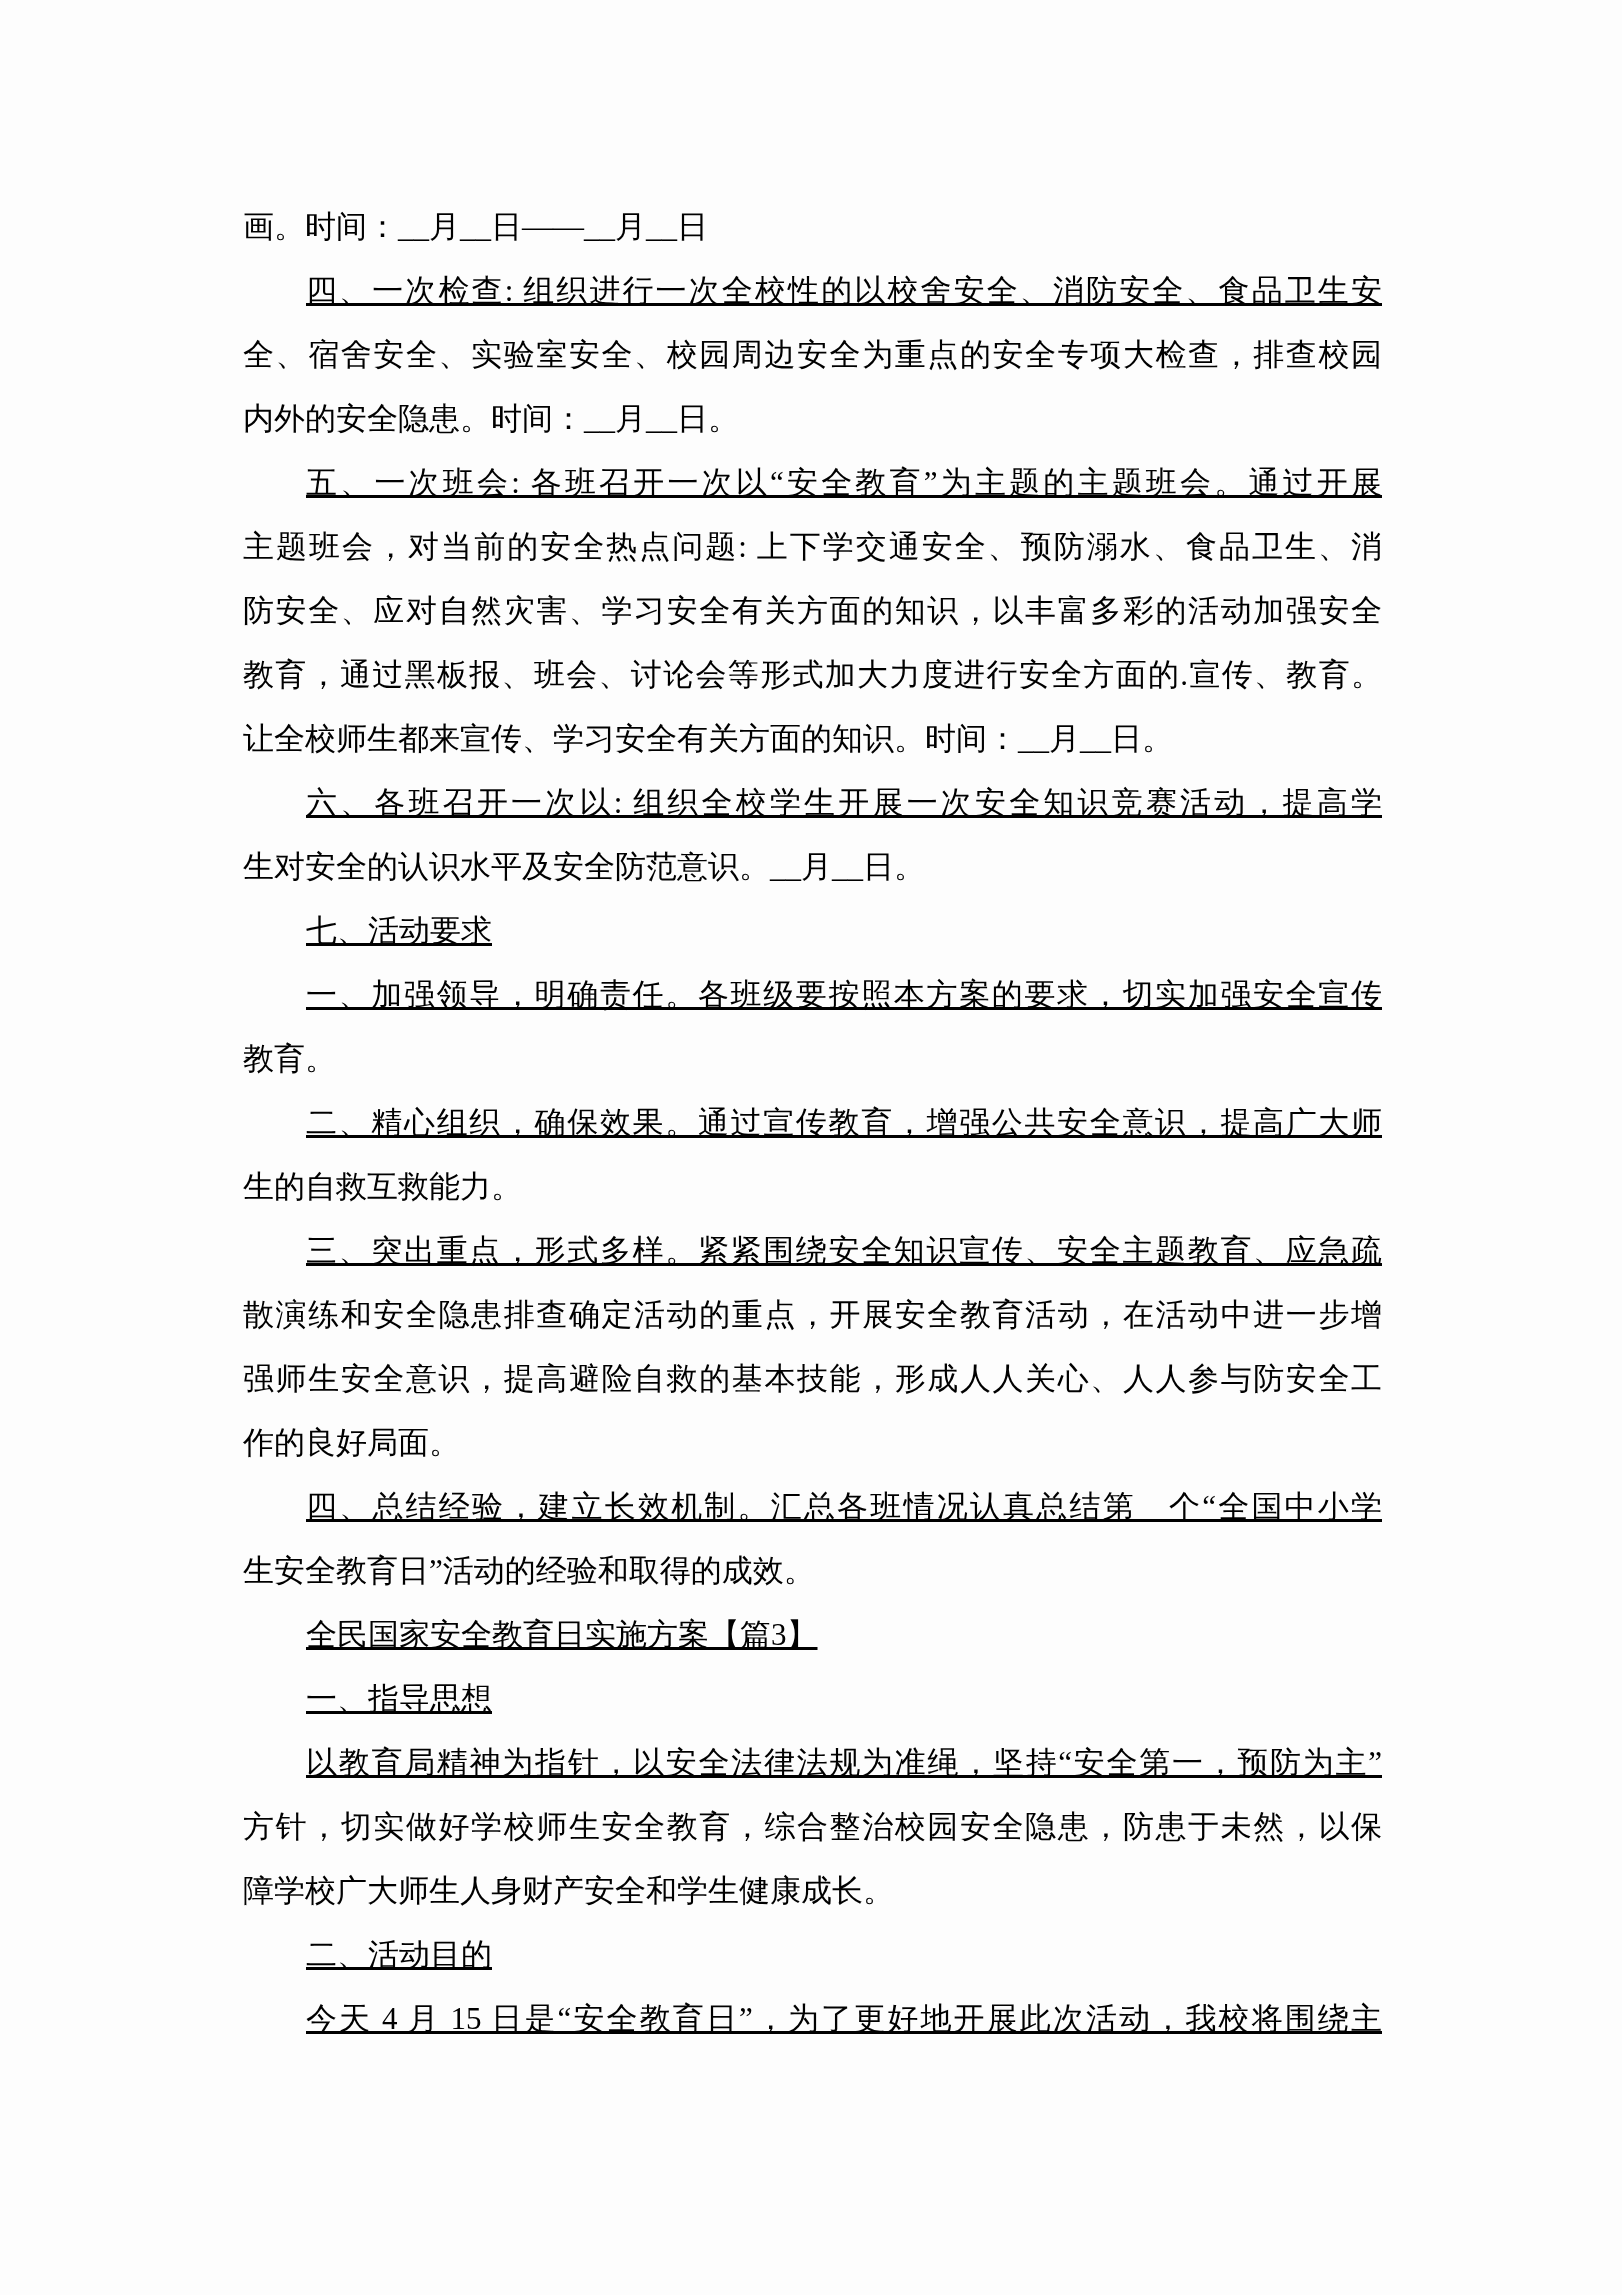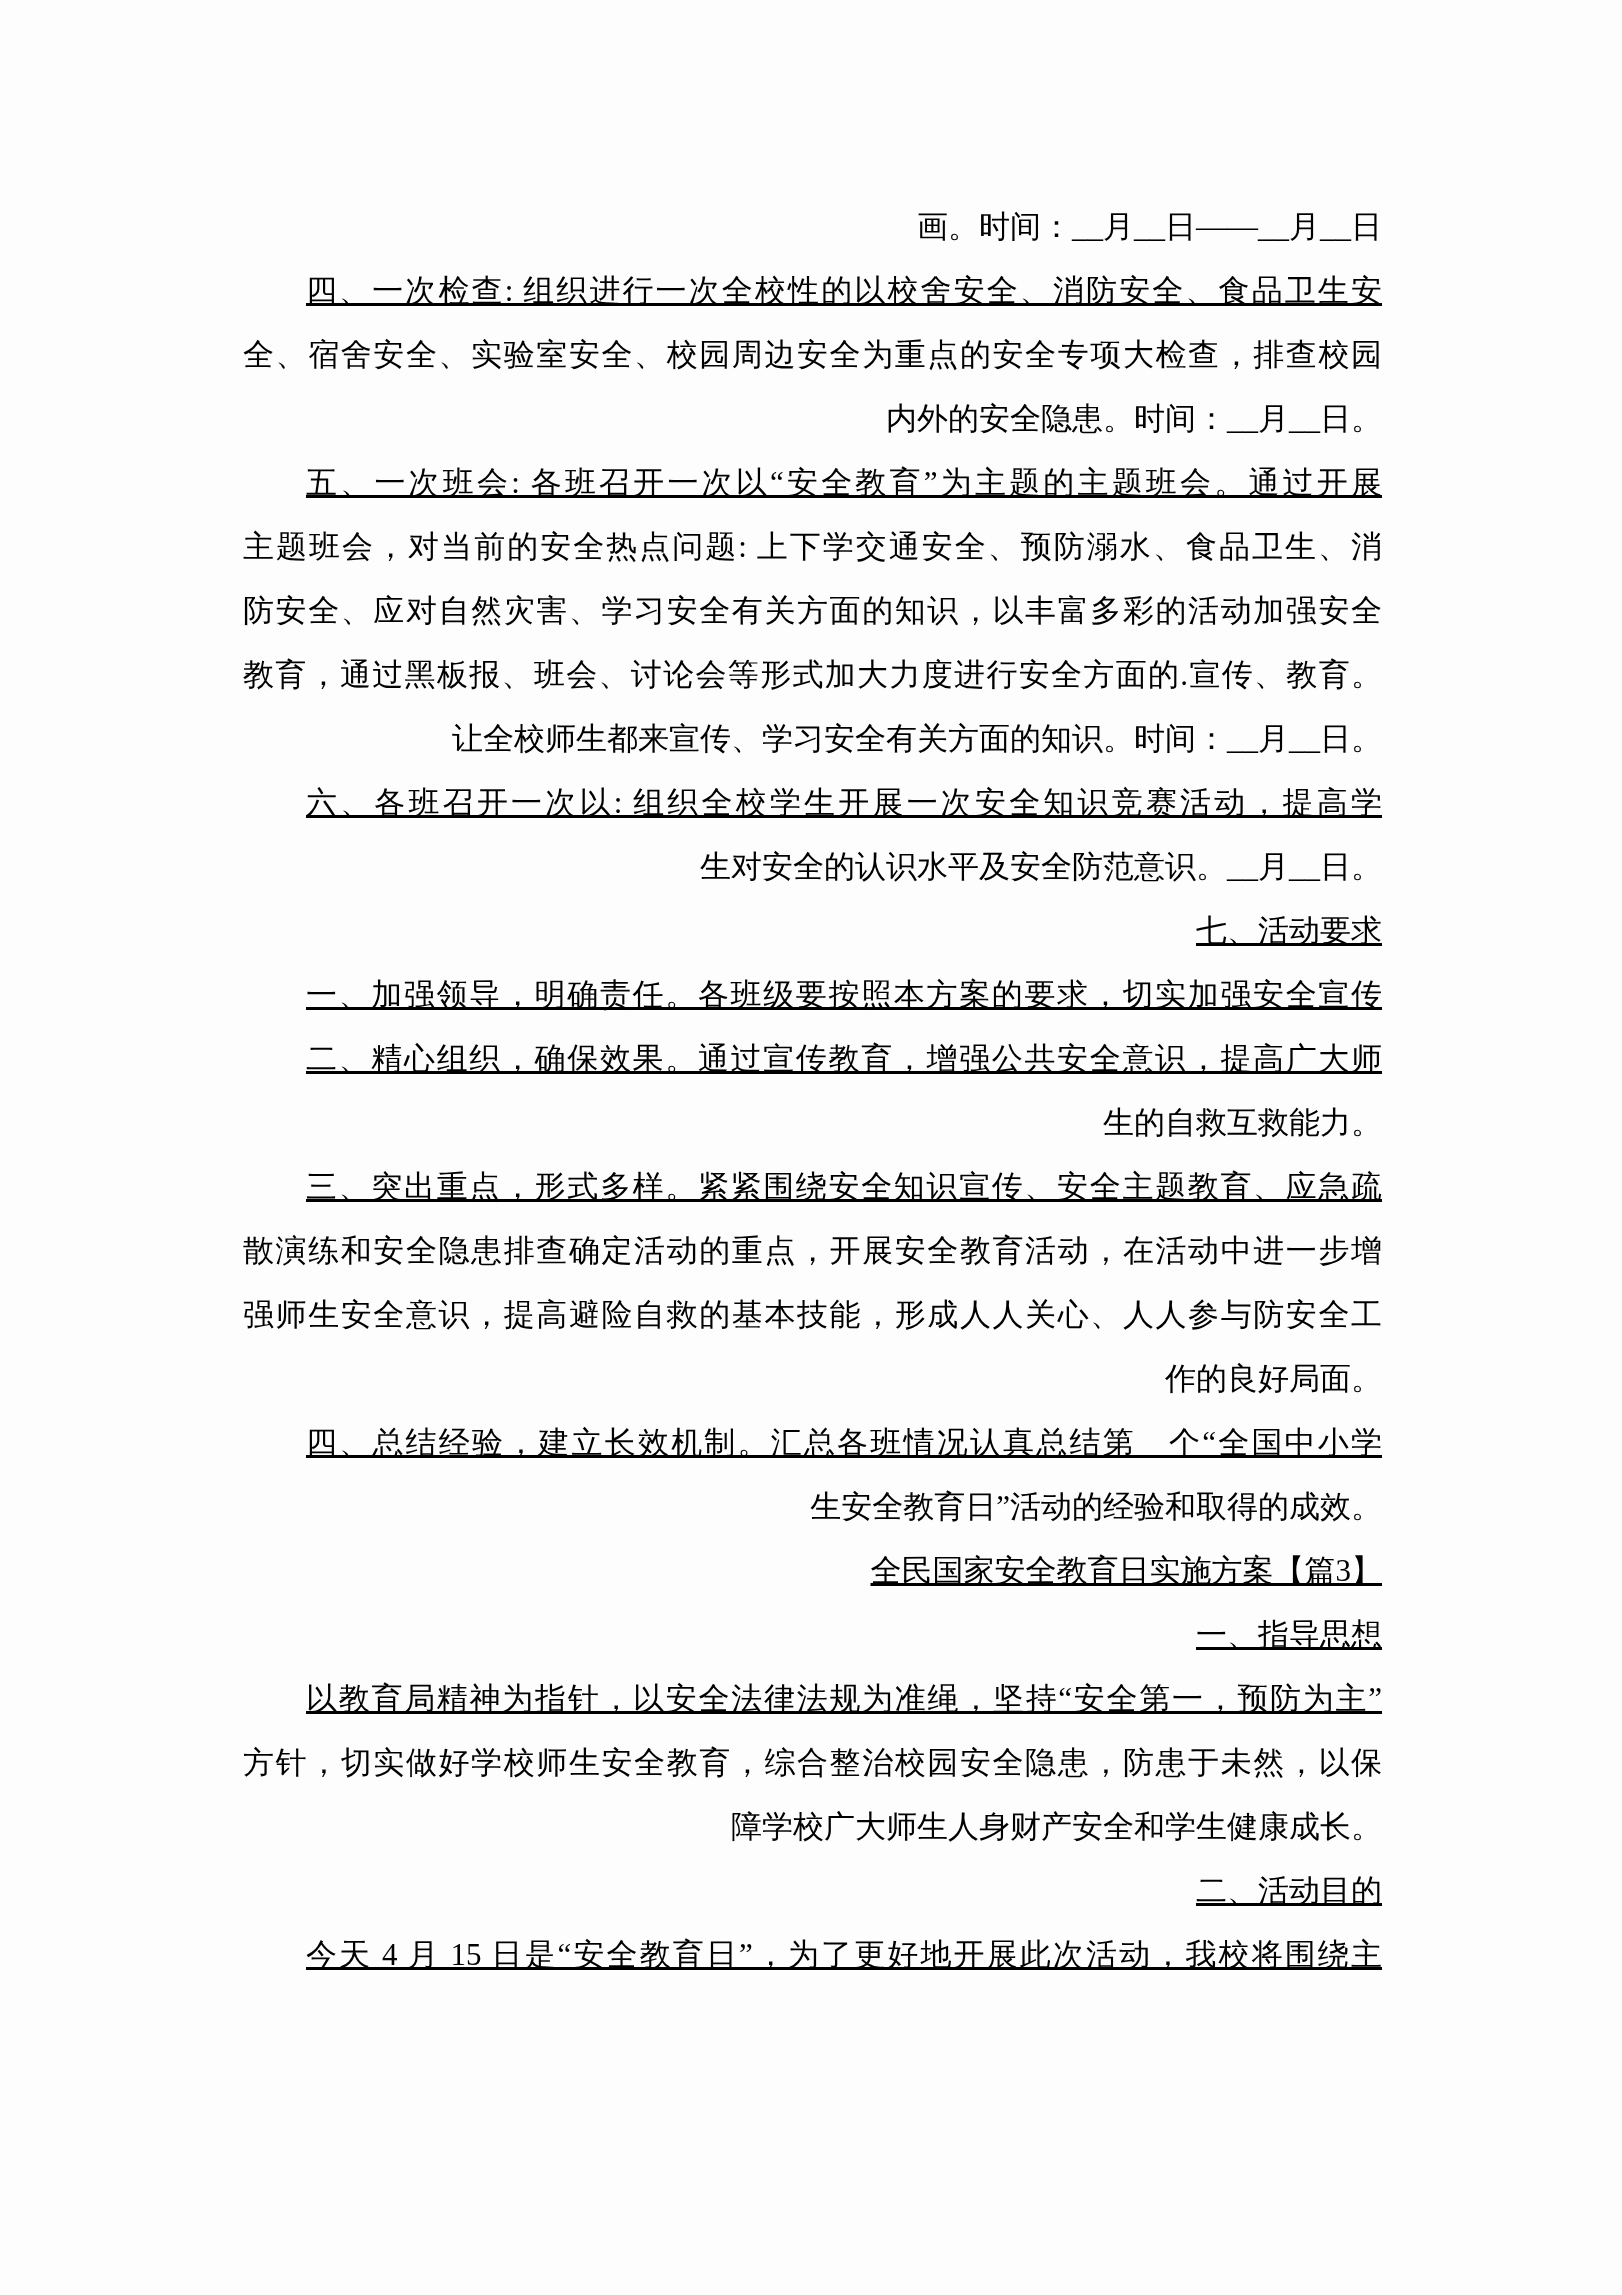--- a/index.html
+++ b/index.html
@@ -20,21 +20,21 @@
     top: 195px;
     width: 1139px;
     color: #000000;
     font-family: "Liberation Serif", "DejaVu Serif", serif;
     font-size: 31px;
   }
   .line {
     height: 64px;
     line-height: 64px;
     white-space: nowrap;
-    text-align: right;
+    text-align: left;
   }
   .line.indent {
     text-indent: 63px;
     text-decoration: underline;
   }
   .line.fill {
     white-space: normal;
     text-align: justify;
     text-align-last: justify;
   }
@@ -50,20 +50,21 @@
     <div class="line">内外的安全隐患。时间：__月__日。</div>
     <div class="line indent fill">五、一次班会: 各班召开一次以“安全教育”为主题的主题班会。通过开展</div>
     <div class="line fill">主题班会，对当前的安全热点问题: 上下学交通安全、预防溺水、食品卫生、消</div>
     <div class="line fill">防安全、应对自然灾害、学习安全有关方面的知识，以丰富多彩的活动加强安全</div>
     <div class="line fill">教育，通过黑板报、班会、讨论会等形式加大力度进行安全方面的.宣传、教育。</div>
     <div class="line">让全校师生都来宣传、学习安全有关方面的知识。时间：__月__日。</div>
     <div class="line indent fill">六、各班召开一次以: 组织全校学生开展一次安全知识竞赛活动，提高学</div>
     <div class="line">生对安全的认识水平及安全防范意识。__月__日。</div>
     <div class="line indent">七、活动要求</div>
     <div class="line indent fill">一、加强领导，明确责任。各班级要按照本方案的要求，切实加强安全宣传</div>
+    <div class="line">教育。</div>
     <div class="line indent fill">二、精心组织，确保效果。通过宣传教育，增强公共安全意识，提高广大师</div>
     <div class="line">生的自救互救能力。</div>
     <div class="line indent fill">三、突出重点，形式多样。紧紧围绕安全知识宣传、安全主题教育、应急疏</div>
     <div class="line fill">散演练和安全隐患排查确定活动的重点，开展安全教育活动，在活动中进一步增</div>
     <div class="line fill">强师生安全意识，提高避险自救的基本技能，形成人人关心、人人参与防安全工</div>
     <div class="line">作的良好局面。</div>
     <div class="line indent fill">四、总结经验，建立长效机制。汇总各班情况认真总结第__个“全国中小学</div>
     <div class="line">生安全教育日”活动的经验和取得的成效。</div>
     <div class="line indent">全民国家安全教育日实施方案【篇3】</div>
     <div class="line indent">一、指导思想</div>

